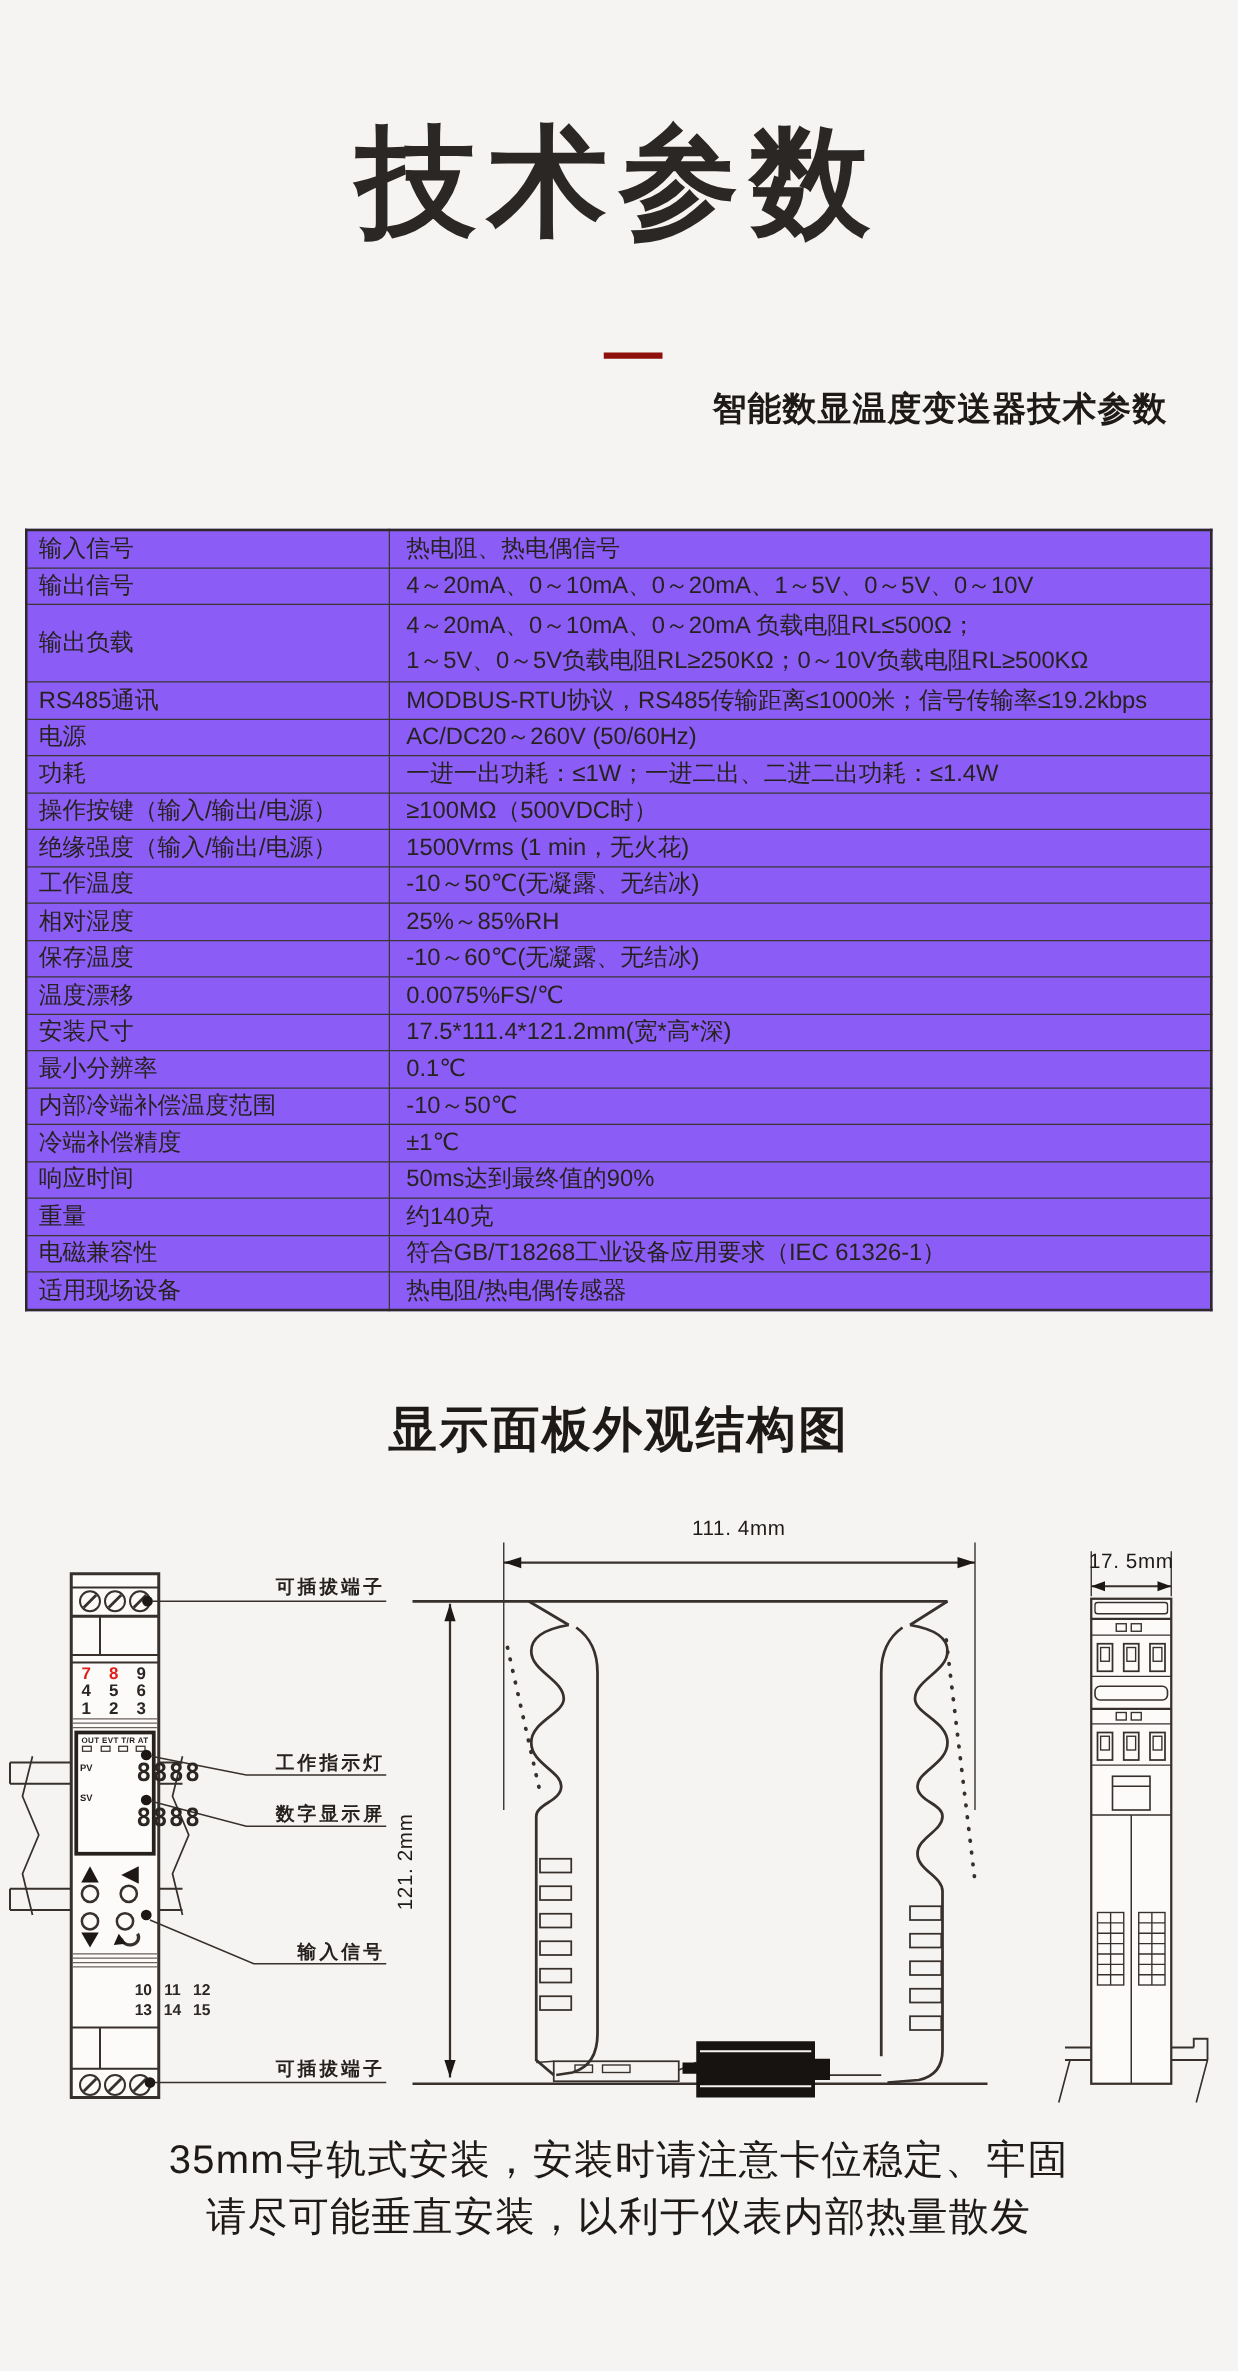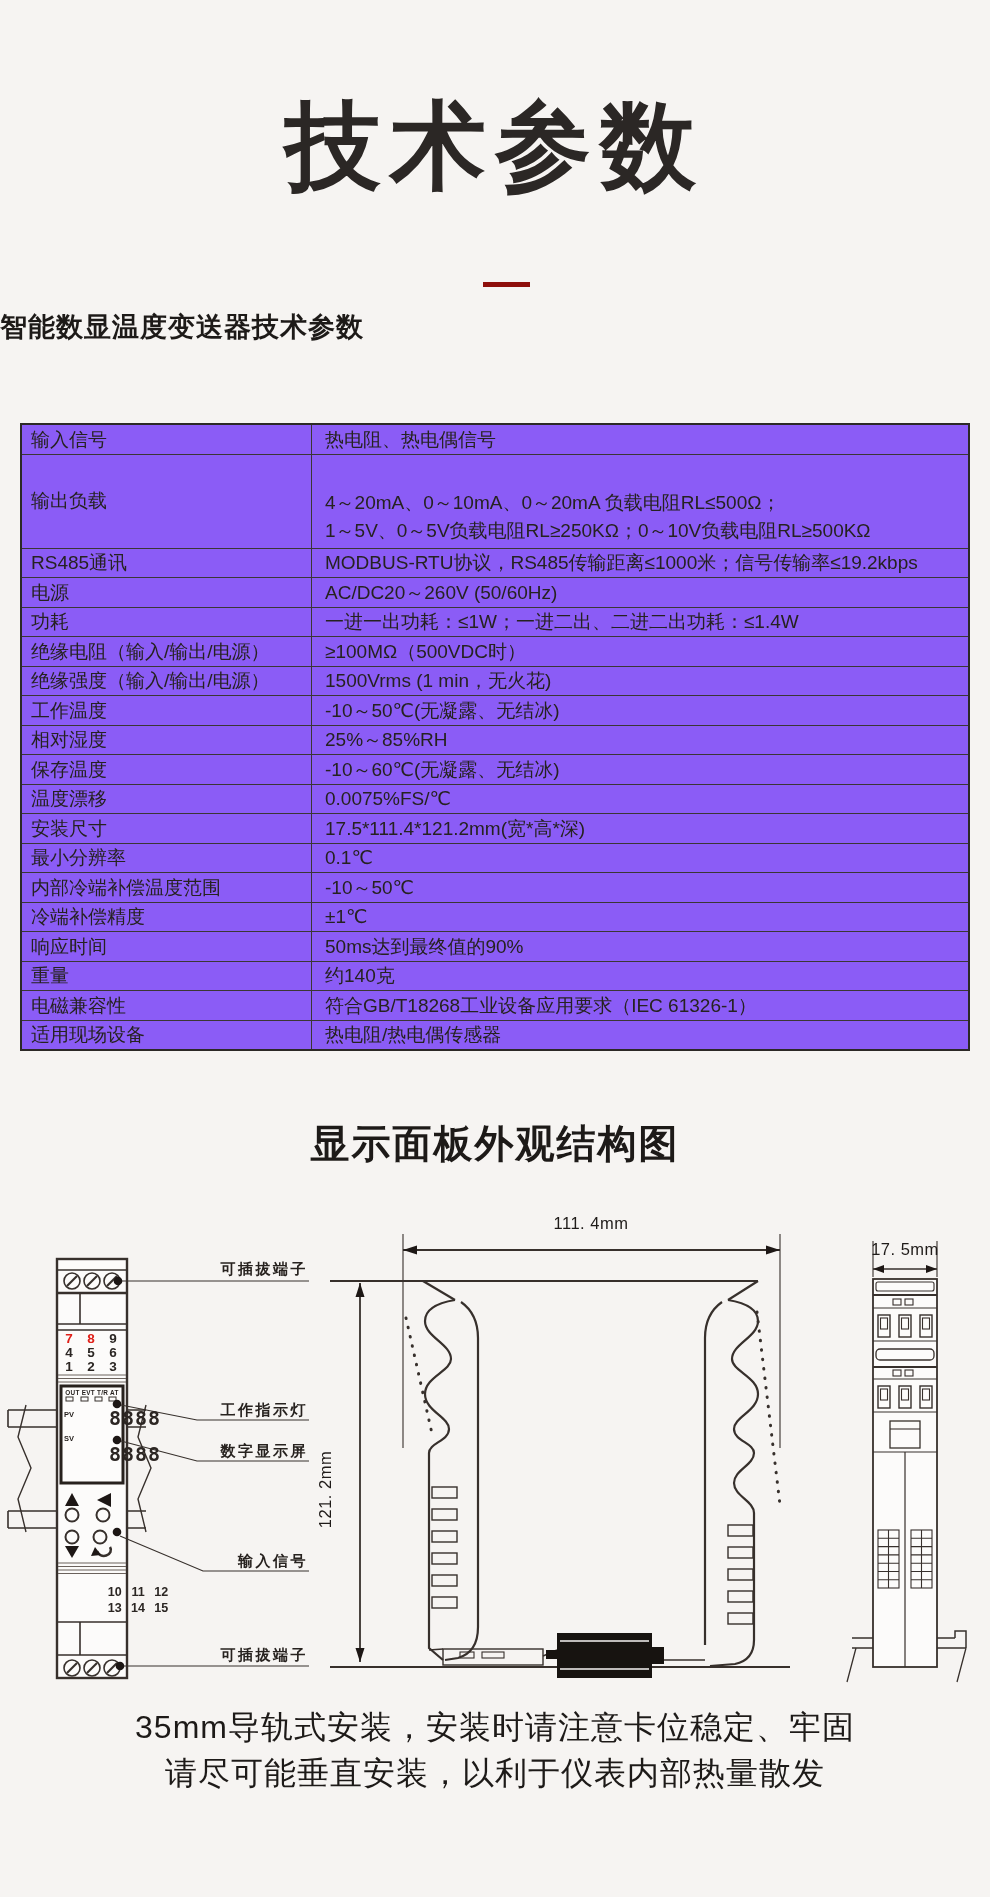--- a/index.html
+++ b/index.html
@@ -2,21 +2,21 @@
 <html><head>
 <meta charset="utf-8">
 <style>
   html,body{margin:0;padding:0;}
   body{font-family:"Liberation Sans","DejaVu Sans",sans-serif;background:#f6f4f2;}
   #page{position:relative;width:990px;height:1897px;background:#f6f4f2;overflow:hidden;color:#262220;}
   .abs{position:absolute;}
 
   #main-title{top:96px;left:0;width:990px;font-size:96px;font-weight:900;letter-spacing:9px;color:#2b2725;text-align:center;line-height:1.05;}
   #title-dash{top:282px;left:483px;width:47px;height:5px;background:#8e0f0c;}
-  #table-title{top:309px;left:0;width:934px;font-size:27px;font-weight:700;color:#1d1a18;text-align:left;letter-spacing:1px;}
+  #table-title{top:309px;left:0;width:934px;font-size:27px;font-weight:700;color:#1d1a18;text-align:right;letter-spacing:1px;}
 
   #spec-table{left:20px;top:423px;width:950px;border-collapse:collapse;background:#8b5cf6;}
   #spec-table td{border:1.6px solid #3b3734;font-size:19px;color:#262220;padding:2.5px 8px 2.5px 9px;line-height:23.5px;vertical-align:middle;}
   #spec-table td.c1{width:272px;}
   #spec-table td.c2{padding-left:13px;}
   #spec-table{border:2.5px solid #2c2927;}
 
   #diagram-title{top:1117px;left:0;width:990px;font-size:39px;font-weight:700;letter-spacing:2px;color:#1d1a18;text-align:center;}
 
   .callout{font-size:15px;font-weight:700;letter-spacing:2.5px;color:#27221f;text-align:right;width:92px;left:216px;}
@@ -43,40 +43,44 @@
   <div id="title-dash" class="abs"></div>
   <div id="table-title" class="abs">智能数显温度变送器技术参数</div>
 
   <table id="spec-table" class="abs">
     <tbody>
         <tr>
           <td class="c1">输入信号</td>
           <td class="c2">热电阻、热电偶信号</td>
         </tr>
         <tr>
+          <td class="c1">输出信号</td>
+          <td class="c2">4～20mA、0～10mA、0～20mA、1～5V、0～5V、0～10V</td>
+        </tr>
+        <tr>
           <td class="c1">输出负载</td>
           <td class="c2">
-            <div style="line-height: 28px; margin-top: 32px;">4～20mA、0～10mA、0～20mA 负载电阻RL≤500Ω；</div>
+            <div style="line-height: 28px;">4～20mA、0～10mA、0～20mA 负载电阻RL≤500Ω；</div>
             <div style="line-height: 28px;">1～5V、0～5V负载电阻RL≥250KΩ；0～10V负载电阻RL≥500KΩ</div>
           </td>
         </tr>
         <tr>
           <td class="c1">RS485通讯</td>
           <td class="c2">MODBUS-RTU协议，RS485传输距离≤1000米；信号传输率≤19.2kbps</td>
         </tr>
         <tr>
           <td class="c1">电源</td>
           <td class="c2">AC/DC20～260V (50/60Hz)</td>
         </tr>
         <tr>
           <td class="c1">功耗</td>
           <td class="c2">一进一出功耗：≤1W；一进二出、二进二出功耗：≤1.4W</td>
         </tr>
         <tr>
-          <td class="c1">绝缘电阻（输入/输出/电源）</td>
+          <td class="c1">操作按键（输入/输出/电源）</td>
           <td class="c2">≥100MΩ（500VDC时）</td>
         </tr>
         <tr>
           <td class="c1">绝缘强度（输入/输出/电源）</td>
           <td class="c2">1500Vrms (1 min，无火花)</td>
         </tr>
         <tr>
           <td class="c1">工作温度</td>
           <td class="c2">-10～50℃(无凝露、无结冰)</td>
         </tr>

